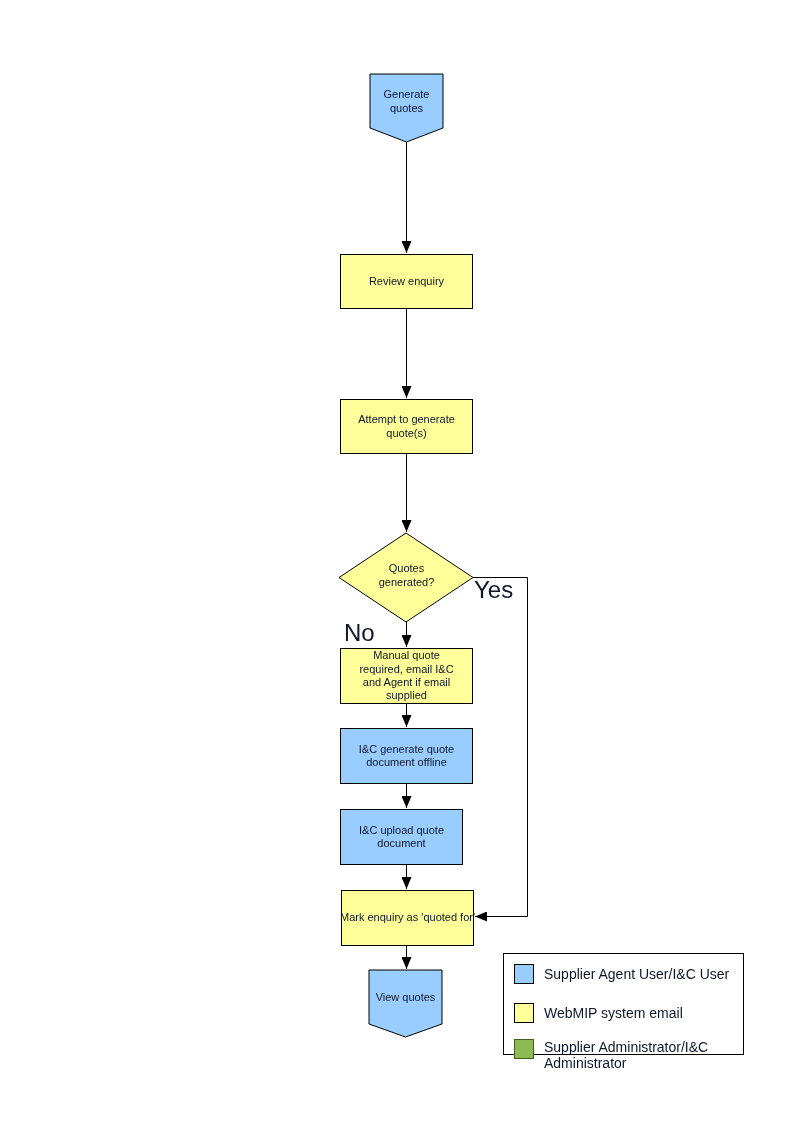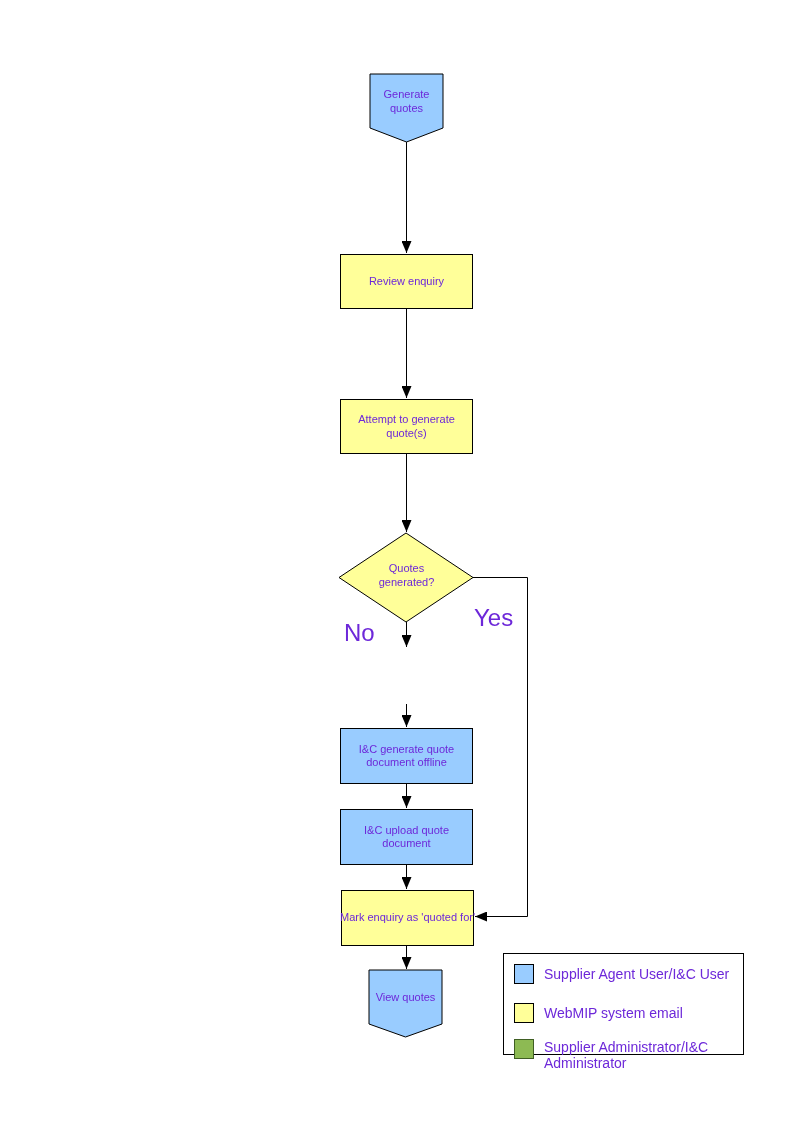--- a/index.html
+++ b/index.html
@@ -1,54 +1,54 @@
 <!DOCTYPE html>
 <html style="--blue: #99CCFF; --yellow: #FFFF99; --green: #8DBA53; --line: #000000;"><head>
 <meta charset="utf-8">
 <style>
   html,body{margin:0;padding:0;background:#ffffff;}
   .page{
     position:relative;
     width:794px;height:1123px;
     background:#ffffff;
     font-family:"Liberation Sans", sans-serif;
-    color:#6d28d9;
+    color:#0f172a;
     overflow:hidden;
   }
   .layer{position:absolute;left:0;top:0;}
   .shape-blue{fill:var(--blue,#99CCFF);stroke:#000;stroke-width:1;}
   .shape-yellow{fill:var(--yellow,#FFFF99);stroke:#000;stroke-width:1;}
   .connector{stroke:#000;stroke-width:1;fill:none;}
   .box{
     position:absolute;box-sizing:border-box;
     border:1px solid #000;
     display:flex;align-items:center;justify-content:center;
     text-align:center;font-size:11px;line-height:1.22;
     padding:16px;
   }
   .box.blue{background:var(--blue,#99CCFF);}
   .box.yellow{background:var(--yellow,#FFFF99);}
   #box-review  {left:340px;top:254px;width:133px;height:55px;}
   #box-attempt {left:340px;top:399px;width:133px;height:55px;justify-content:center;}
   #box-manual  {left:340px;top:648px;width:133px;height:56px;}
   #box-genoff  {left:340px;top:728px;width:133px;height:56px;}
-  #box-upload  {left:340px;top:809px;width:133px;height:56px;}
+  #box-upload  {left:340px;top:809px;width:123px;height:56px;}
   #box-mark    {left:341px;top:890px;width:133px;height:56px;}
   #box-mark .lbl{white-space:nowrap;}
   .shape-label{
     position:absolute;display:flex;align-items:center;justify-content:center;
     text-align:center;font-size:11px;line-height:1.25;
   }
   #lbl-start   {left:370px;top:80px;width:73px;height:44px;}
   #lbl-end     {left:369px;top:976px;width:73px;height:44px;}
   #lbl-decision{left:366px;top:550px;width:81px;height:52px;}
   .branch-label{
     position:absolute;font-size:24px;line-height:1;
   }
-  #lbl-yes{left:474px;top:606px;}
+  #lbl-yes{left:474px;top:578px;}
   #lbl-no {left:344px;top:621px;}
   .legend{
     position:absolute;left:503px;top:953px;width:241px;height:102px;
     box-sizing:border-box;border:1px solid #000;background:#fff;
   }
   .legend-swatch{
     position:absolute;left:10px;width:20px;height:20px;
     box-sizing:border-box;border:1px solid #000;
   }
   .legend-swatch.blue  {background:var(--blue,#99CCFF);top:10px;}
@@ -91,20 +91,23 @@
   <div class="shape-label" id="lbl-start">Generate quotes</div>
   <div class="shape-label" id="lbl-decision">Quotes generated?</div>
   <div class="shape-label" id="lbl-end">View quotes</div>
 
   <div class="box yellow" id="box-review">
     <span class="lbl">Review enquiry</span>
   </div>
   <div class="box yellow" id="box-attempt">
     <span class="lbl">Attempt to generate quote(s)</span>
   </div>
+  <div class="box yellow" id="box-manual">
+    <span class="lbl">Manual quote required, email I&amp;C and Agent if email supplied</span>
+  </div>
   <div class="box blue" id="box-genoff">
     <span class="lbl">I&amp;C generate quote document offline</span>
   </div>
   <div class="box blue" id="box-upload">
     <span class="lbl">I&amp;C upload quote document</span>
   </div>
   <div class="box yellow" id="box-mark">
     <span class="lbl">Mark enquiry as 'quoted for'</span>
   </div>
 

